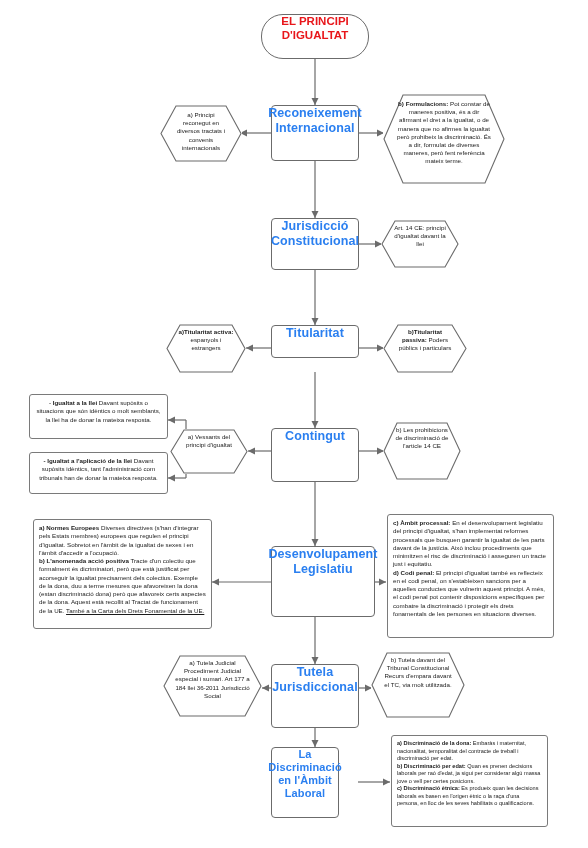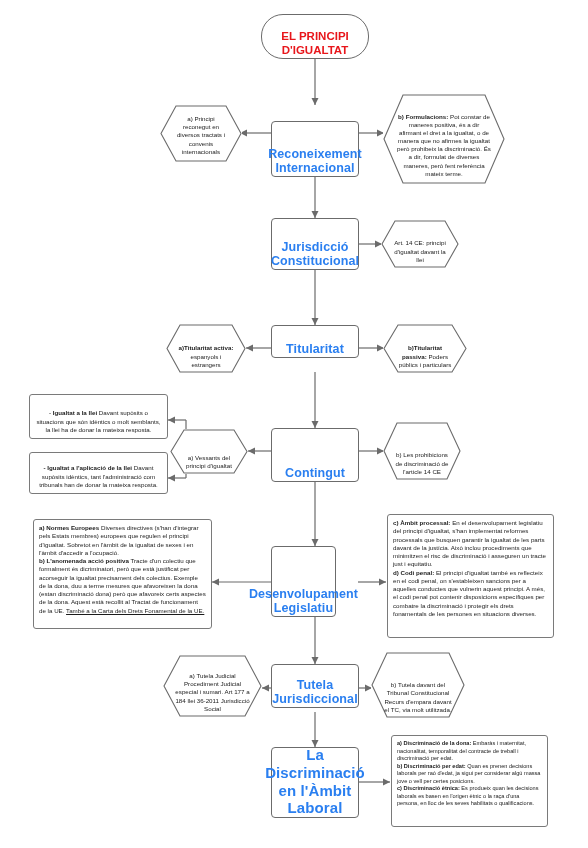--- a/index.html
+++ b/index.html
@@ -15,21 +15,21 @@
   }
   #canvas { position: absolute; inset: 0; }
   svg.lines {
     position: absolute; left: 0; top: 0;
     width: 588px; height: 848px;
     pointer-events: none;
   }
   .node {
     position: absolute;
     display: flex;
-    align-items: flex-end;
+    align-items: flex-start;
     justify-content: center;
     text-align: center;
     background: #ffffff;
     z-index: 2;
   }
   
   .mainbox {
     border: 1.4px solid #6b6b6b;
     border-radius: 4px;
     color: #2a7ff0;
@@ -117,21 +117,21 @@
       <line x1="358" y1="688" x2="372" y2="688" marker-end="url(#arw)"></line>
 
       <line x1="358" y1="782" x2="390" y2="782" marker-end="url(#arw)"></line>
     </g>
   </svg>
 
   <div class="node pill" style="left:261px; top:14px; width:108px; height:45px;">
     <span>EL PRINCIPI D'IGUALTAT</span>
   </div>
 
-  <div class="node mainbox" style="left:271px; top:105px; width:88px; height:56px;margin-top:16px;">
+  <div class="node mainbox" style="left:271px; top:105px; width:88px; height:56px;">
     <span>Reconeixement Internacional</span>
   </div>
 
   <div class="node hex" style="left:160px; top:105px; width:82px; height:57px;">
     <svg class="hexshape" viewBox="0 0 82 57" preserveAspectRatio="none">
       <polygon points="16,1 66,1 81,28.5 66,56 16,56 1,28.5" fill="#fff" stroke="#6b6b6b" stroke-width="1.1"></polygon>
     </svg>
     <span class="txt">a) Principi reconegut en diversos tractats i convenis internacionals</span>
   </div>
 
@@ -190,51 +190,51 @@
   </div>
 
   <div class="node note" style="left:29px; top:394px; width:139px; height:45px;">
     <span><b>-  Igualtat a la llei</b><span> Davant supòsits o situacions que són idèntics o molt semblants, la llei ha de donar la mateixa resposta.</span></span>
   </div>
 
   <div class="node note" style="left:29px; top:452px; width:139px; height:42px;">
     <span><b>-  Igualtat a l'aplicació de la llei</b><span> Davant supòsits idèntics, tant l'administració com tribunals han de donar la mateixa resposta.</span></span>
   </div>
 
-  <div class="node mainbox" style="left:271px; top:546px; width:65px; height:71px;">
+  <div class="node mainbox" style="left:271px; top:546px; width:104px; height:71px;">
     <span>Desenvolupament Legislatiu</span>
   </div>
 
   <div class="node note just" style="left:33px; top:519px; width:179px; height:110px; align-items:flex-start; padding:4px 5px;">
     <span><b>a)  Normes Europees</b><span> Diverses directives (s'han d'integrar pels Estats membres) europees que regulen el principi d'igualtat. Sobretot en l'àmbit de la igualtat de sexes i en l'àmbit d'accedir a l'ocupació.</span><br><b>b)  L'anomenada acció positiva</b><span> Tracte d'un colectiu que formalment és dicriminatori, però que està justificat per acorseguir la igualtat precisament dels colectius. Exemple de la dona, duu a terme mesures que afavoreixen la dona (estan discriminació dona) però que afavoreix certs aspectes de la dona. Aquest està recollit al Tractat de funcionament de la UE. </span><u>També a la Carta dels Drets Fonamental de la UE.</u></span>
   </div>
 
   <div class="node note just" style="left:387px; top:514px; width:167px; height:124px; align-items:flex-start; padding:4px 5px;">
     <span><b>c) Àmbit processal:</b><span> En el desenvolupament legislatiu del principi d'igualtat, s'han implementat reformes processals que busquen garantir la igualtat de les parts davant de la justícia. Això inclou procediments que minimitzen el risc de discriminació i asseguren un tracte just i equitatiu.</span><br><b>d) Codi penal:</b><span> El principi d'igualtat també es reflecteix en el codi penal, on s'estableixen sancions per a aquelles conductes que vulnerin aquest principi. A més, el codi penal pot contenir disposicions específiques per combatre la discriminació i protegir els drets fonamentals de les persones en situacions diverses.</span></span>
   </div>
 
-  <div class="node mainbox" style="left:271px; top:664px; width:88px; height:44px;">
+  <div class="node mainbox" style="left:271px; top:664px; width:88px; height:64px;">
     <span>Tutela Jurisdiccional</span>
   </div>
 
   <div class="node hex" style="left:163px; top:655px; width:99px; height:62px; padding:4px 11px;">
     <svg class="hexshape" viewBox="0 0 99 62" preserveAspectRatio="none">
       <polygon points="17,1 82,1 98,31 82,61 17,61 1,31" fill="#fff" stroke="#6b6b6b" stroke-width="1.1"></polygon>
     </svg>
     <span class="txt">a) Tutela Judicial Procediment Judicial especial i sumari. Art 177 a 184 llei 36-2011 Jurisdicció Social</span>
   </div>
 
   <div class="node hex" style="left:371px; top:652px; width:94px; height:66px; padding:4px 11px;">
     <svg class="hexshape" viewBox="0 0 94 66" preserveAspectRatio="none">
       <polygon points="16,1 78,1 93,33 78,65 16,65 1,33" fill="#fff" stroke="#6b6b6b" stroke-width="1.1"></polygon>
     </svg>
     <span class="txt">b) Tutela davant del Tribunal Constitucional Recurs d'empara davant el TC, via molt utilitzada.</span>
   </div>
 
-  <div class="node mainbox" style="left:271px; top:747px; width:88px; height:71px; font-size:15px;">
+  <div class="node mainbox" style="left:271px; top:747px; width:68px; height:71px; font-size:11px;">
     <span>La Discriminació en l'Àmbit Laboral</span>
   </div>
 
   <div class="node note just" style="left:391px; top:735px; width:157px; height:92px; align-items:flex-start; padding:4px 5px; font-size:5.6px; line-height:1.35;">
     <span><b>a) Discriminació de la dona:</b><span> Embaràs i maternitat, nacionalitat, temporalitat del contracte de treball i discriminació per edat.</span><br><b>b) Discriminació per edat:</b><span> Quan es prenen decisions laborals per raó d'edat, ja sigui per considerar algú massa jove o vell per certes posicions.</span><br><b>c) Discriminació ètnica:</b><span> Es produeix quan les decisions laborals es basen en l'origen ètnic o la raça d'una persona, en lloc de les seves habilitats o qualificacions.</span></span>
   </div>
 
 </div>
 
 </body></html>

